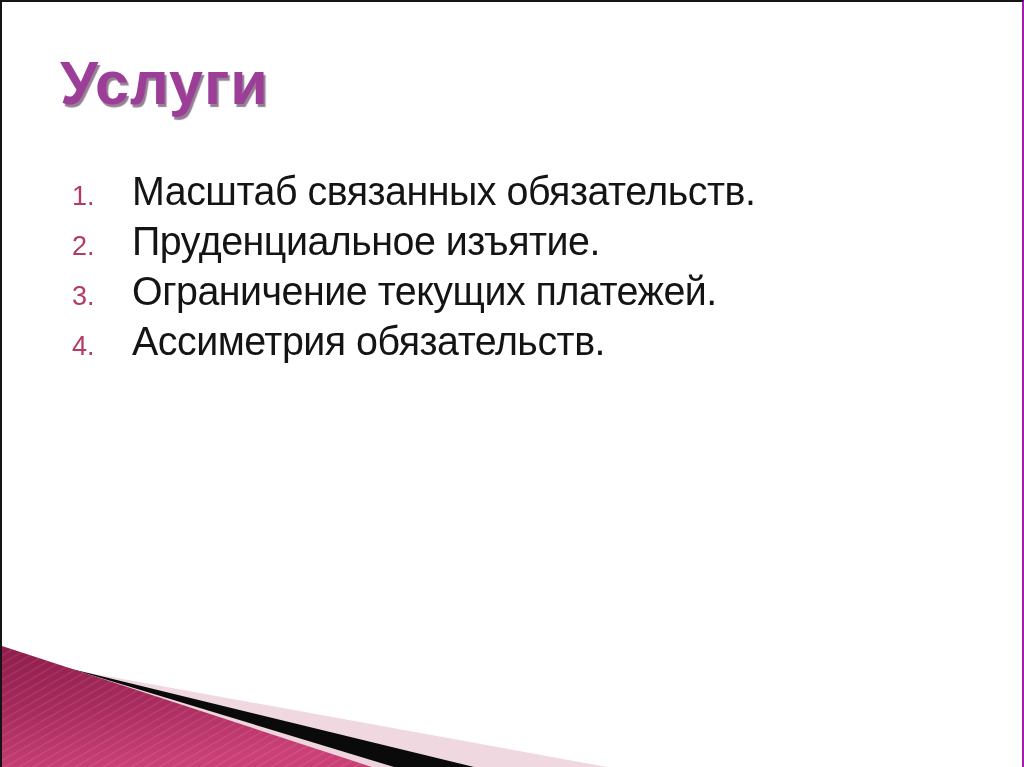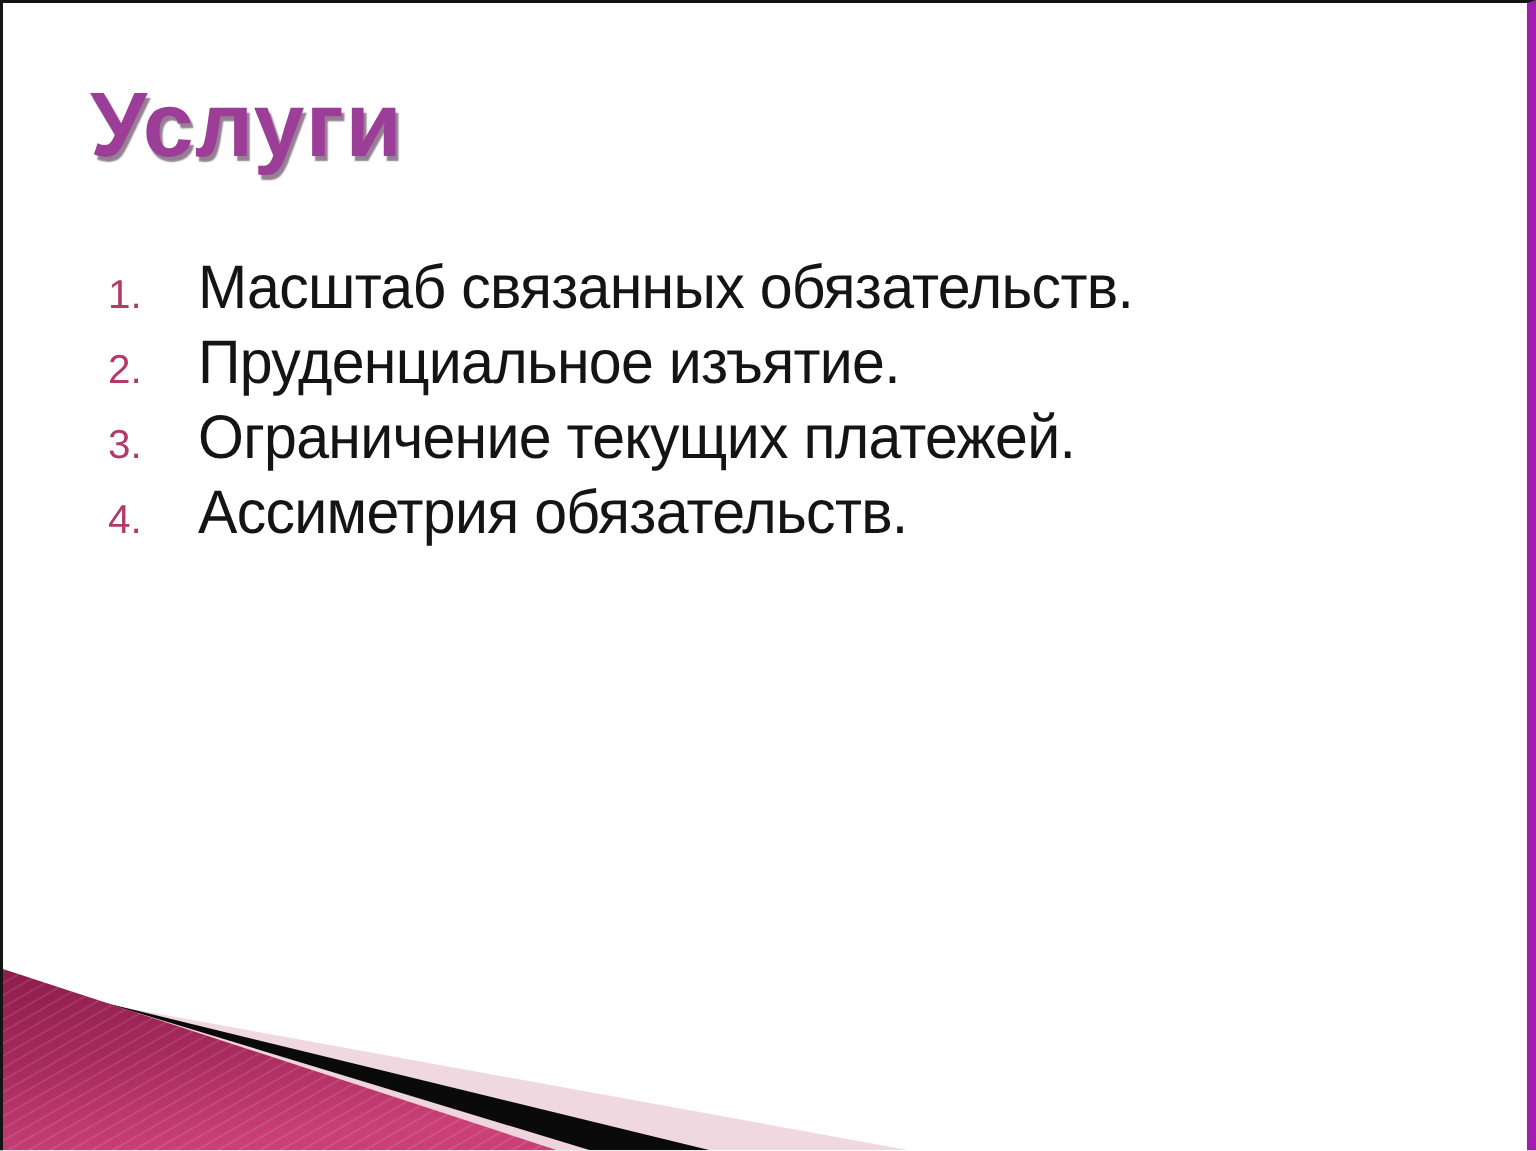--- a/index.html
+++ b/index.html
@@ -10,21 +10,21 @@
   }
   .slide {
     position: relative;
     width: 1024px;
     height: 767px;
     background: var(--background, #ffffff);
     overflow: hidden;
     box-sizing: border-box;
     border-top: 2px solid var(--frame, #141414);
     border-left: 2px solid var(--frame, #141414);
-    border-right: 6px solid #a21caf;
+    border-right: 2px solid #a21caf;
   }
   .title {
     position: absolute;
     left: 58px;
     top: 46px;
     margin: 0;
     font-size: 61px;
     font-weight: 700;
     letter-spacing: 1px;
     color: var(--title, #9c3e97);

